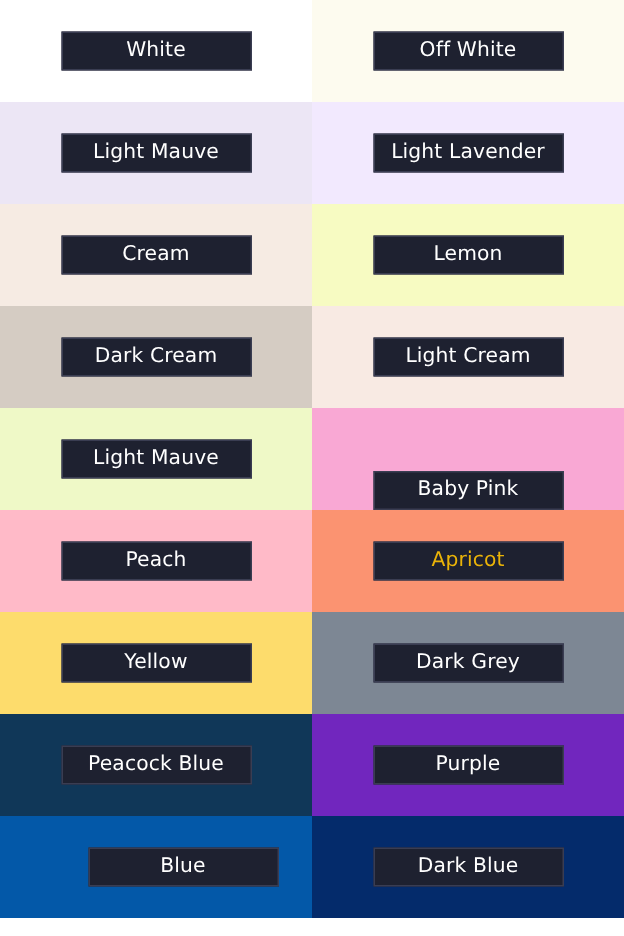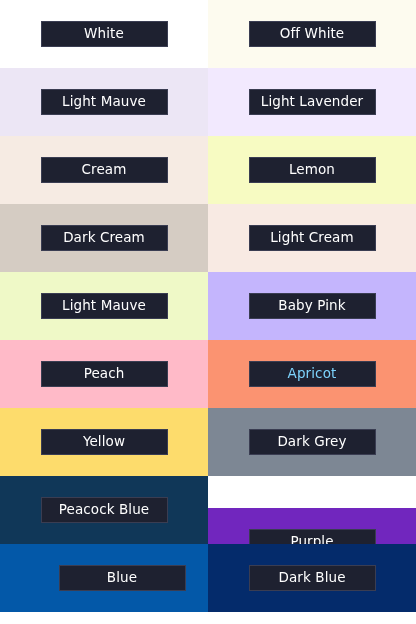--- a/index.html
+++ b/index.html
@@ -71,39 +71,39 @@
     </div>
     <div class="swatch-cell" style="background: rgb(213, 204, 195);">
       <div class="swatch-label" style="background: rgb(30, 33, 48); border-color: rgb(58, 61, 82); color: rgb(255, 255, 255);">Dark Cream</div>
     </div>
     <div class="swatch-cell" style="background: rgb(248, 234, 227);">
       <div class="swatch-label" style="background: rgb(30, 33, 48); border-color: rgb(58, 61, 82); color: rgb(255, 255, 255); text-align: right;">Light Cream</div>
     </div>
     <div class="swatch-cell" style="background: rgb(239, 249, 199);">
       <div class="swatch-label" style="background: rgb(30, 33, 48); border-color: rgb(58, 61, 82); color: rgb(255, 255, 255);">Light Mauve</div>
     </div>
-    <div class="swatch-cell" style="background: #c4b5fd;">
+    <div class="swatch-cell" style="background: #f9a8d4; align-items: flex-end;">
       <div class="swatch-label" style="background: rgb(30, 33, 48); border-color: rgb(58, 61, 82); color: rgb(255, 255, 255);">Baby Pink</div>
     </div>
     <div class="swatch-cell" style="background: rgb(255, 186, 200);">
       <div class="swatch-label" style="background: rgb(30, 33, 48); border-color: rgb(58, 61, 82); color: rgb(255, 255, 255);">Peach</div>
     </div>
     <div class="swatch-cell" style="background: rgb(251, 147, 113);">
-      <div class="swatch-label" style="background: rgb(30, 33, 48); border-color: rgb(58, 61, 82); color: #7dd3fc;">Apricot</div>
+      <div class="swatch-label" style="background: rgb(30, 33, 48); border-color: rgb(58, 61, 82); color: #eab308;">Apricot</div>
     </div>
     <div class="swatch-cell" style="background: rgb(253, 220, 108);">
       <div class="swatch-label" style="background: rgb(30, 33, 48); border-color: rgb(58, 61, 82); color: rgb(255, 255, 255);">Yellow</div>
     </div>
     <div class="swatch-cell" style="background: rgb(125, 135, 148);">
       <div class="swatch-label" style="background: rgb(30, 33, 48); border-color: rgb(58, 61, 82); color: rgb(255, 255, 255);">Dark Grey</div>
     </div>
     <div class="swatch-cell" style="background: rgb(16, 55, 88);">
       <div class="swatch-label" style="background: rgb(30, 33, 48); border-color: rgb(58, 61, 82); color: rgb(255, 255, 255);">Peacock Blue</div>
     </div>
-    <div class="swatch-cell" style="background: rgb(113, 38, 190); margin-top: 32px;">
+    <div class="swatch-cell" style="background: rgb(113, 38, 190);">
       <div class="swatch-label" style="background: rgb(30, 33, 48); border-color: rgb(58, 61, 82); color: rgb(255, 255, 255);">Purple</div>
     </div>
     <div class="swatch-cell" style="background: rgb(3, 88, 168); padding-left: 36px;">
       <div class="swatch-label" style="background: rgb(30, 33, 48); border-color: rgb(58, 61, 82); color: rgb(255, 255, 255);">Blue</div>
     </div>
     <div class="swatch-cell" style="background: rgb(4, 43, 107);">
       <div class="swatch-label" style="background: rgb(30, 33, 48); border-color: rgb(58, 61, 82); color: rgb(255, 255, 255);">Dark Blue</div>
     </div>
   </div>
 

